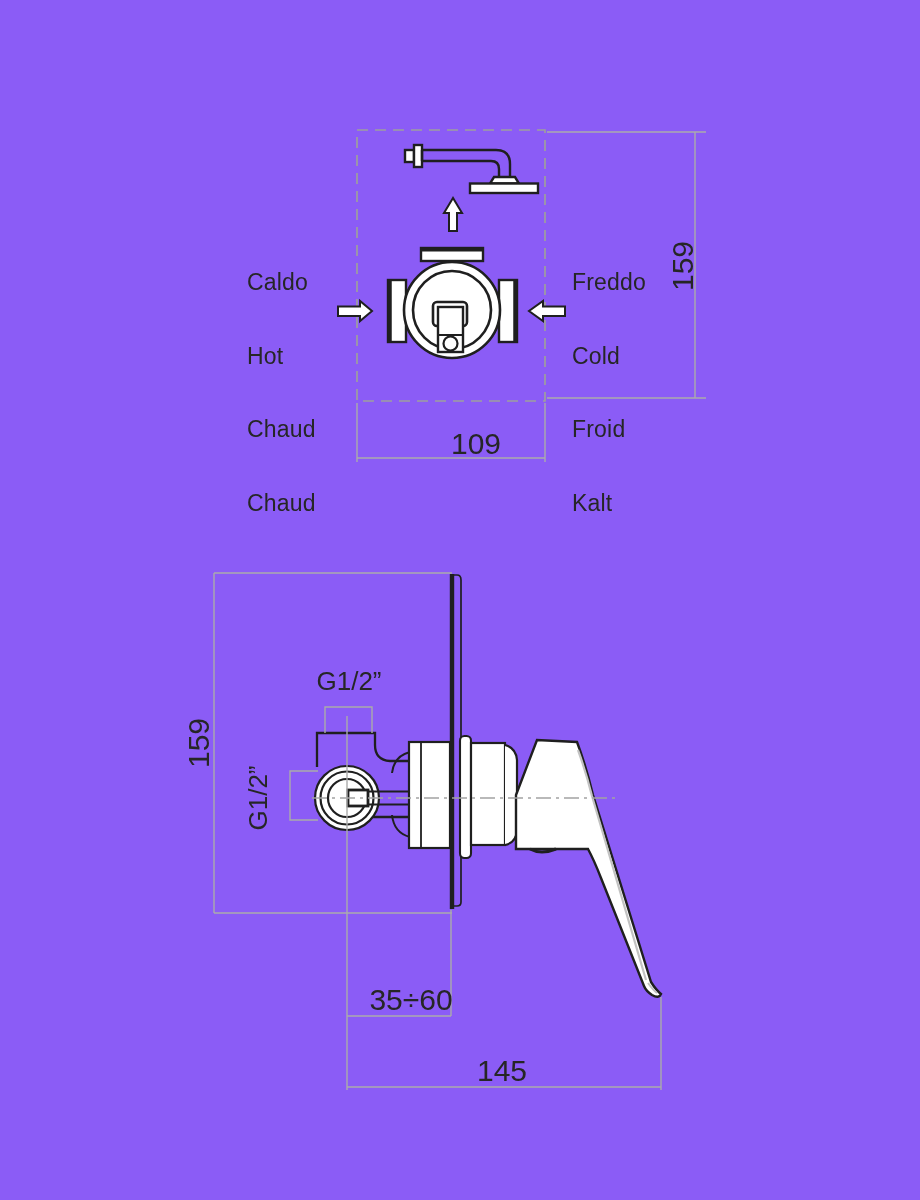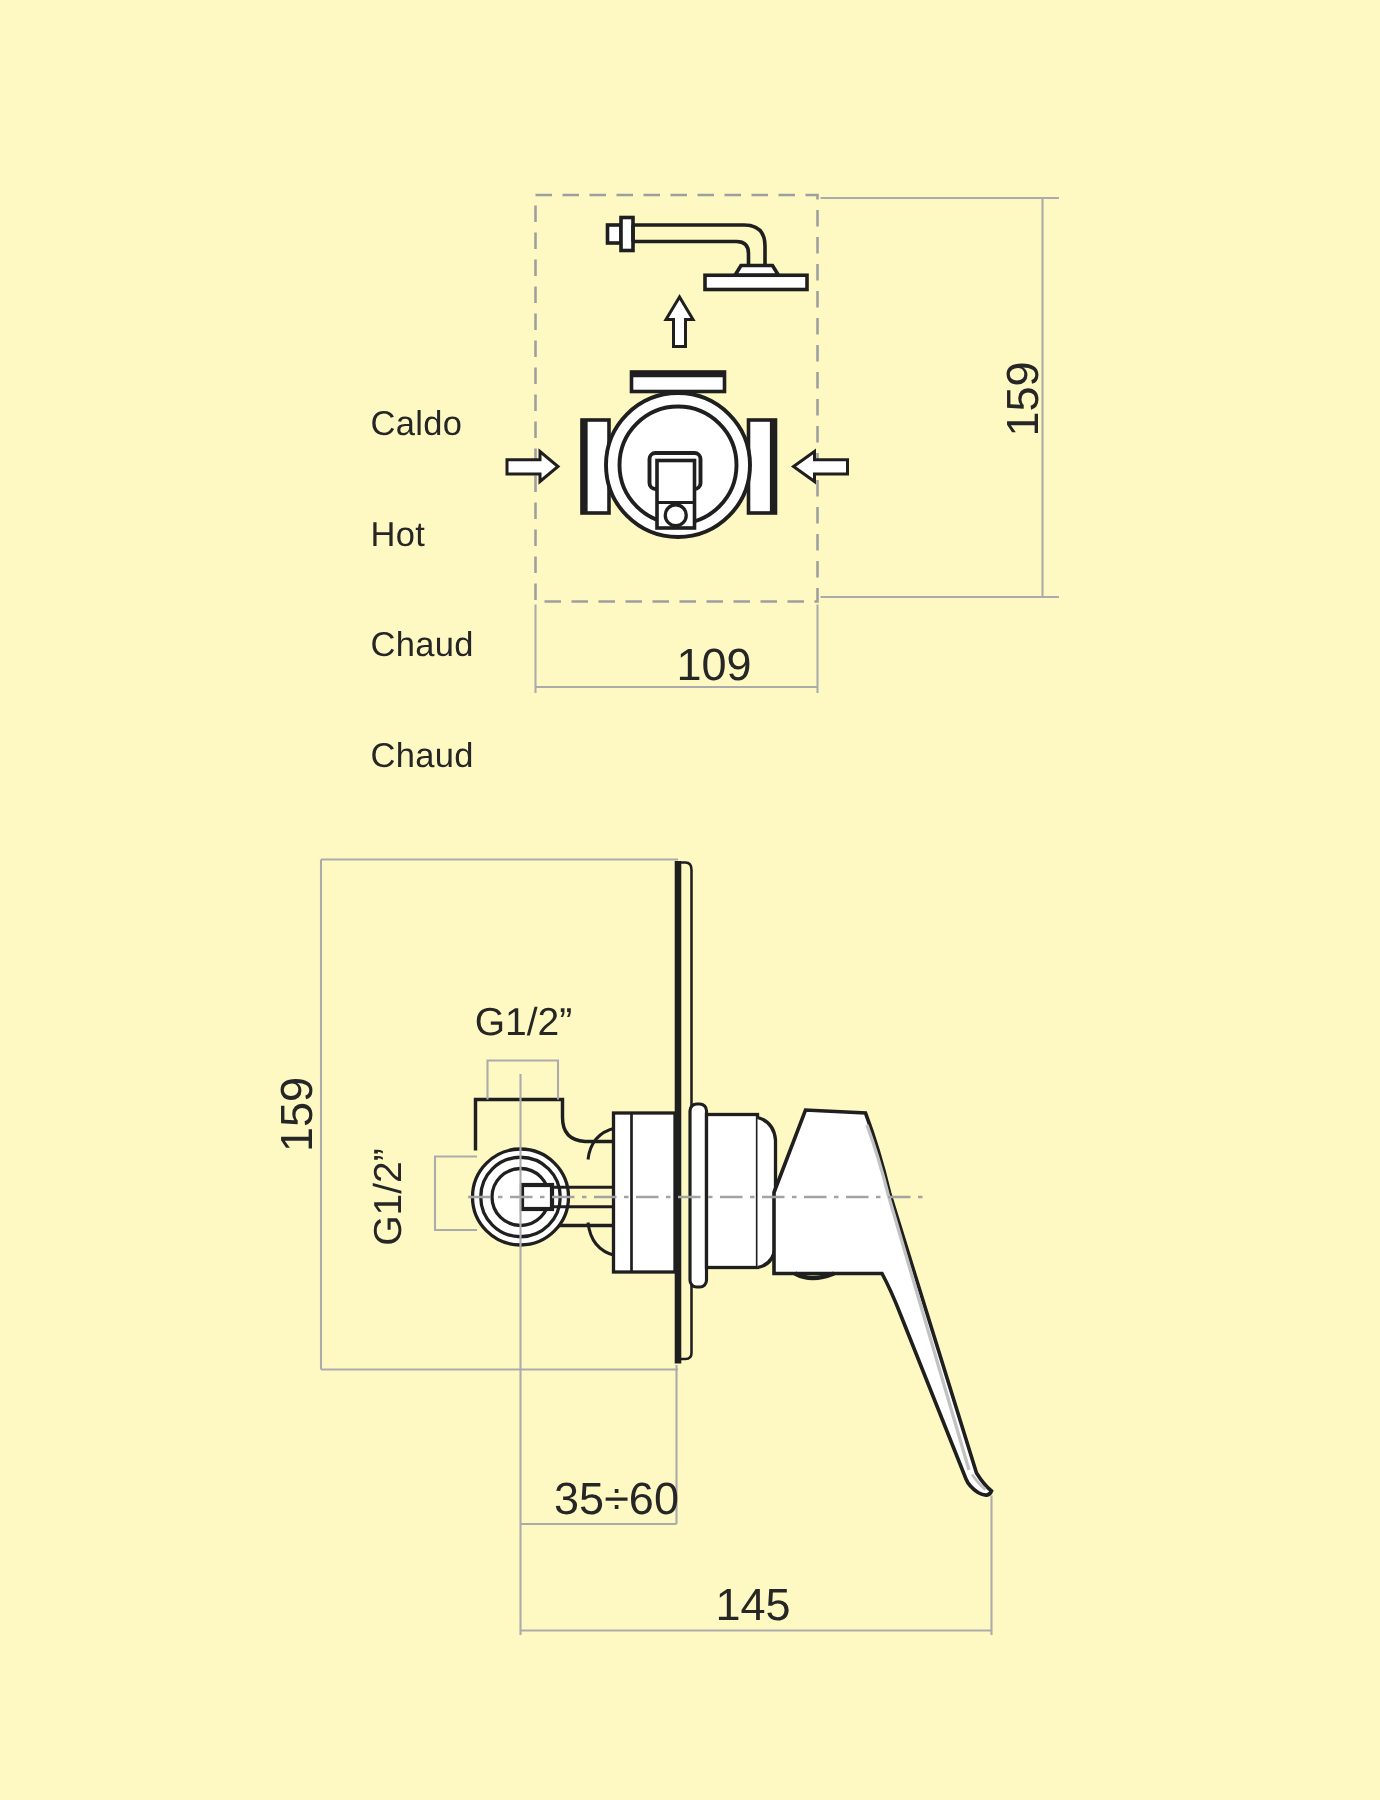--- a/index.html
+++ b/index.html
@@ -1,17 +1,17 @@
 <!DOCTYPE html>
 <html><head>
 <meta charset="utf-8">
 <style>
   html,body{margin:0;padding:0;background:#ffffff;}
   #stage{
-    position:relative;width:920px;height:1200px;background:#fef9c3;overflow:hidden;
+    position:relative;width:920px;height:1200px;background:#8b5cf6;overflow:hidden;
     font-family:"Liberation Sans","DejaVu Sans",sans-serif;
   }
   #drawing-svg{position:absolute;left:0;top:0;}
   .lbl{
     position:absolute;color:#262626;white-space:pre;line-height:1;
     -webkit-user-select:none;user-select:none;
   }
   .lbl-block{font-size:23px;line-height:24.5px;letter-spacing:0.2px;}
   .dim{font-size:30px;transform:translate(-50%,-50%);}
   .dim-rot{font-size:30px;transform:translate(-50%,-50%) rotate(-90deg);}
@@ -130,20 +130,26 @@
     </g>
   </svg>
 
   <div class="lbl lbl-block" style="left:247px;top:221px;">
     <div>Caldo</div>
     <div>Hot</div>
     <div>Chaud</div>
     <div>Chaud</div>
   </div>
 
+  <div class="lbl lbl-block" style="left:572px;top:221px;">
+    <div>Freddo</div>
+    <div>Cold</div>
+    <div>Froid</div>
+    <div>Kalt</div>
+  </div>
 
   <div class="lbl dim-rot" style="left:683px;top:266px;">159</div>
 
   <div class="lbl dim" style="left:476px;top:444px;">109</div>
 
   <div class="lbl dim-rot" style="left:199px;top:743px;">159</div>
 
   <div class="lbl thread" style="left:349px;top:681px;">G1/2”</div>
 
   <div class="lbl thread-rot" style="left:258px;top:798px;">G1/2”</div>

